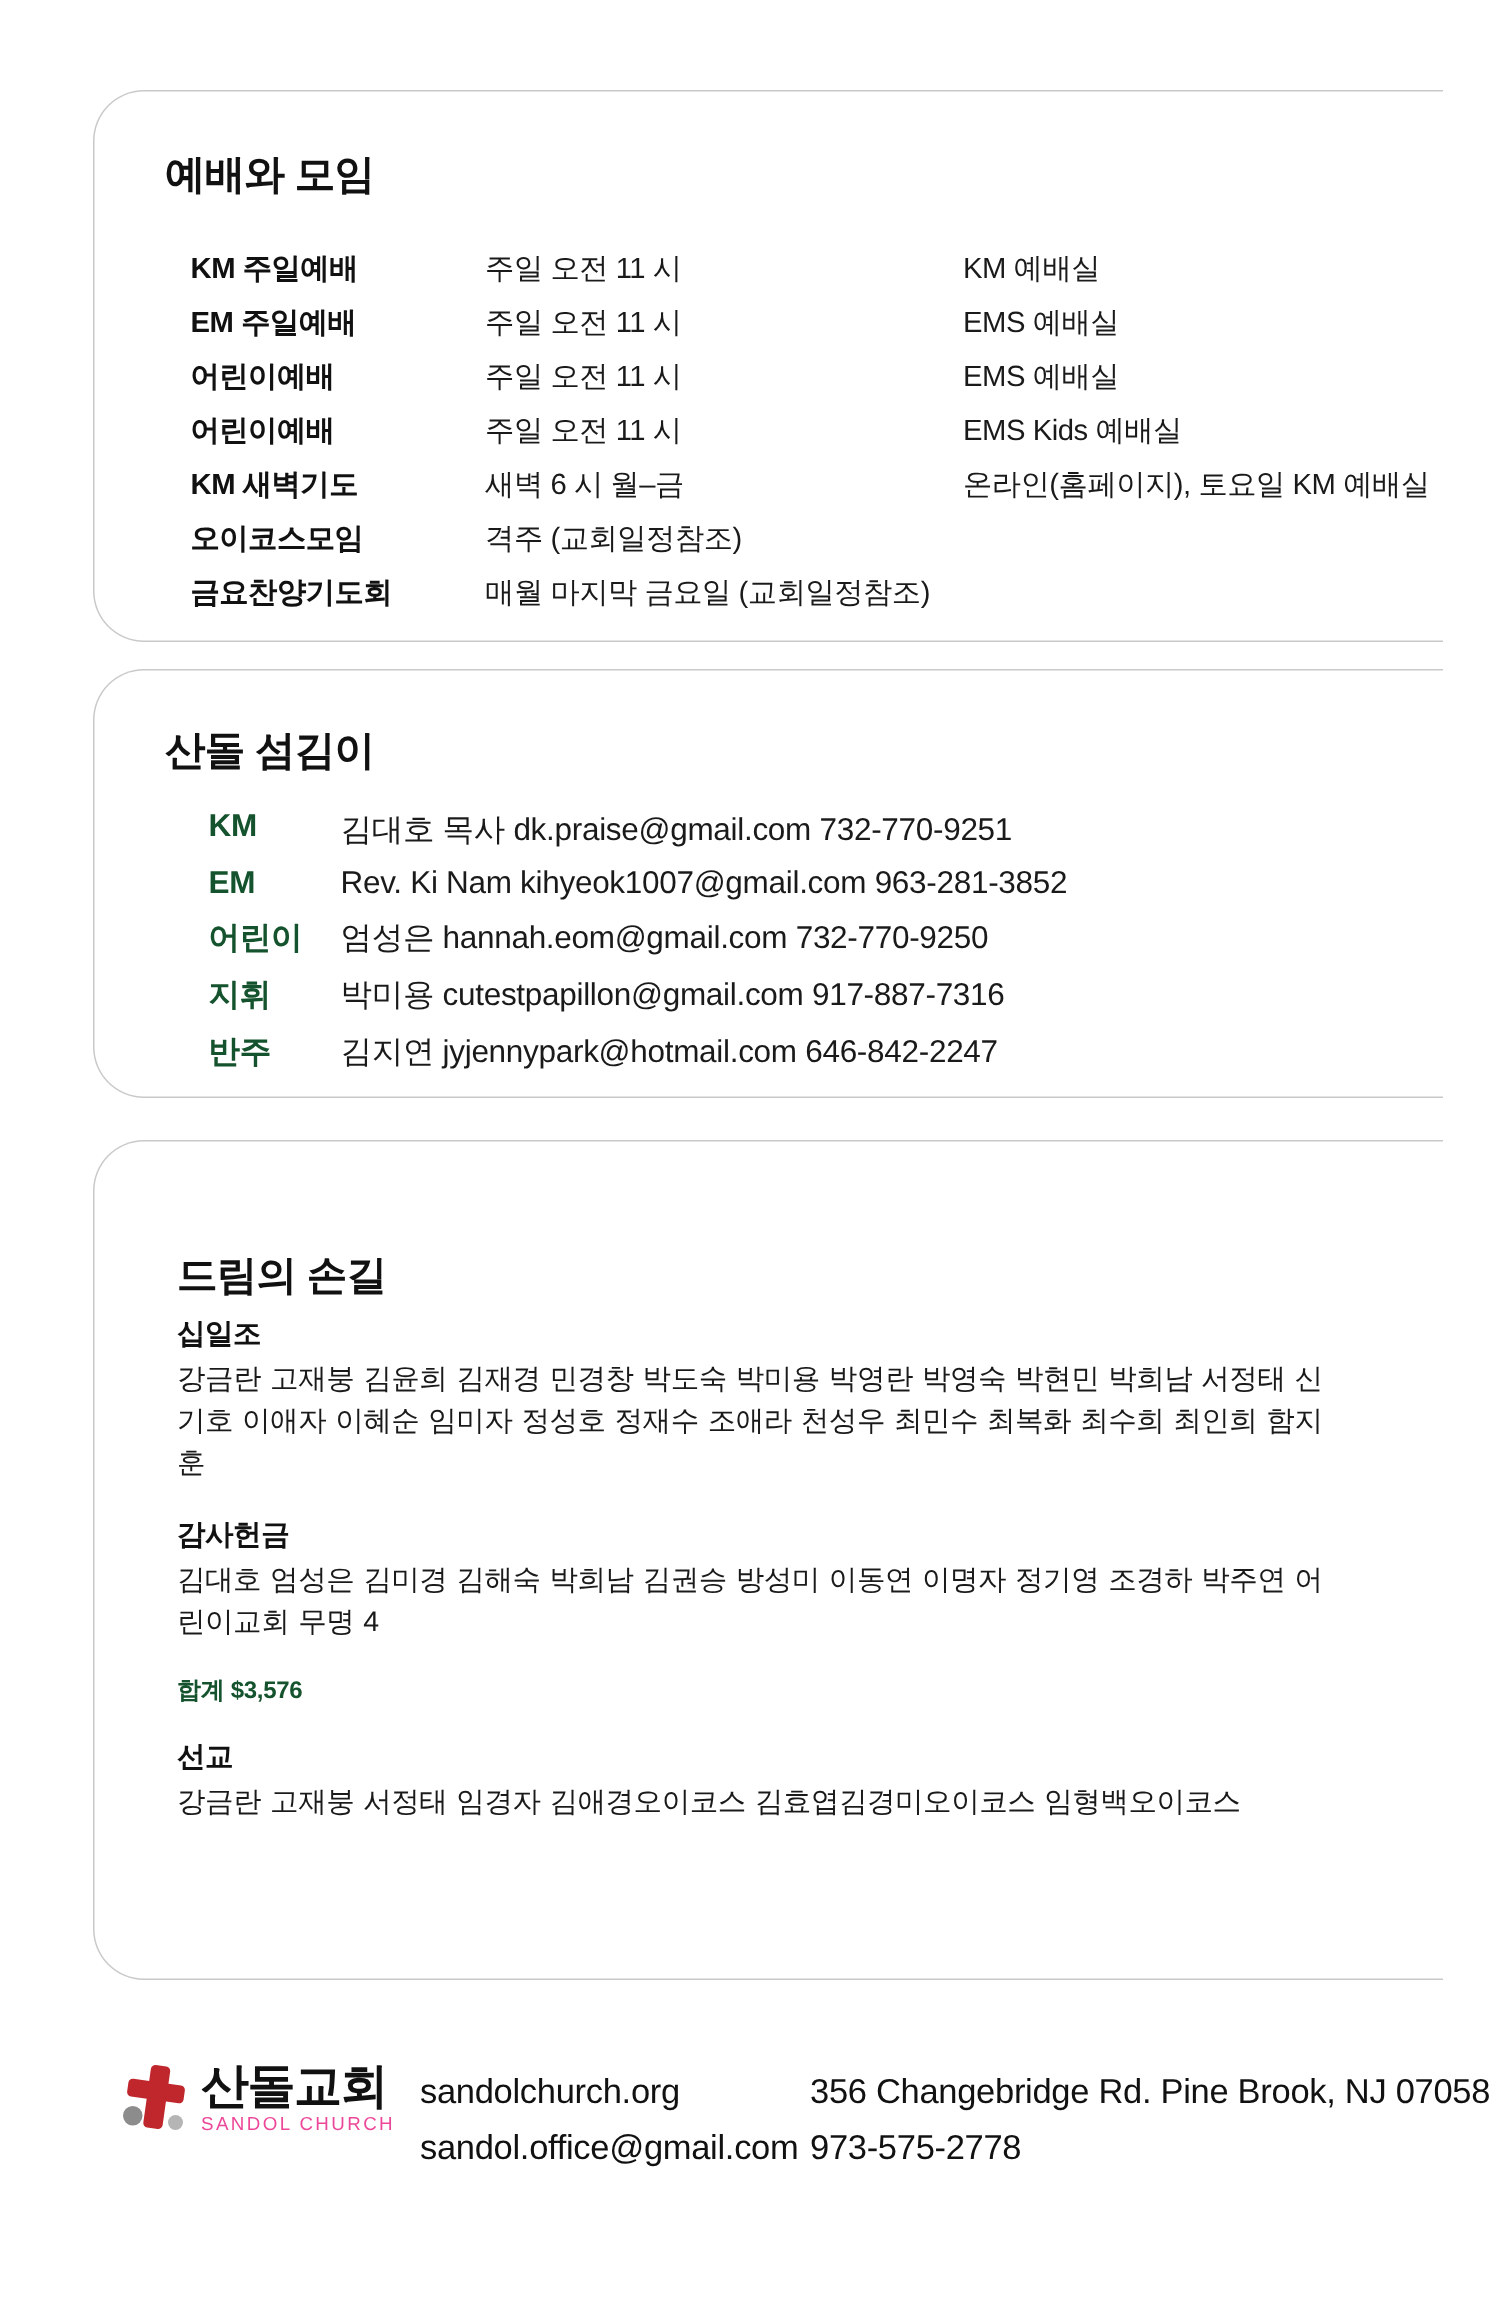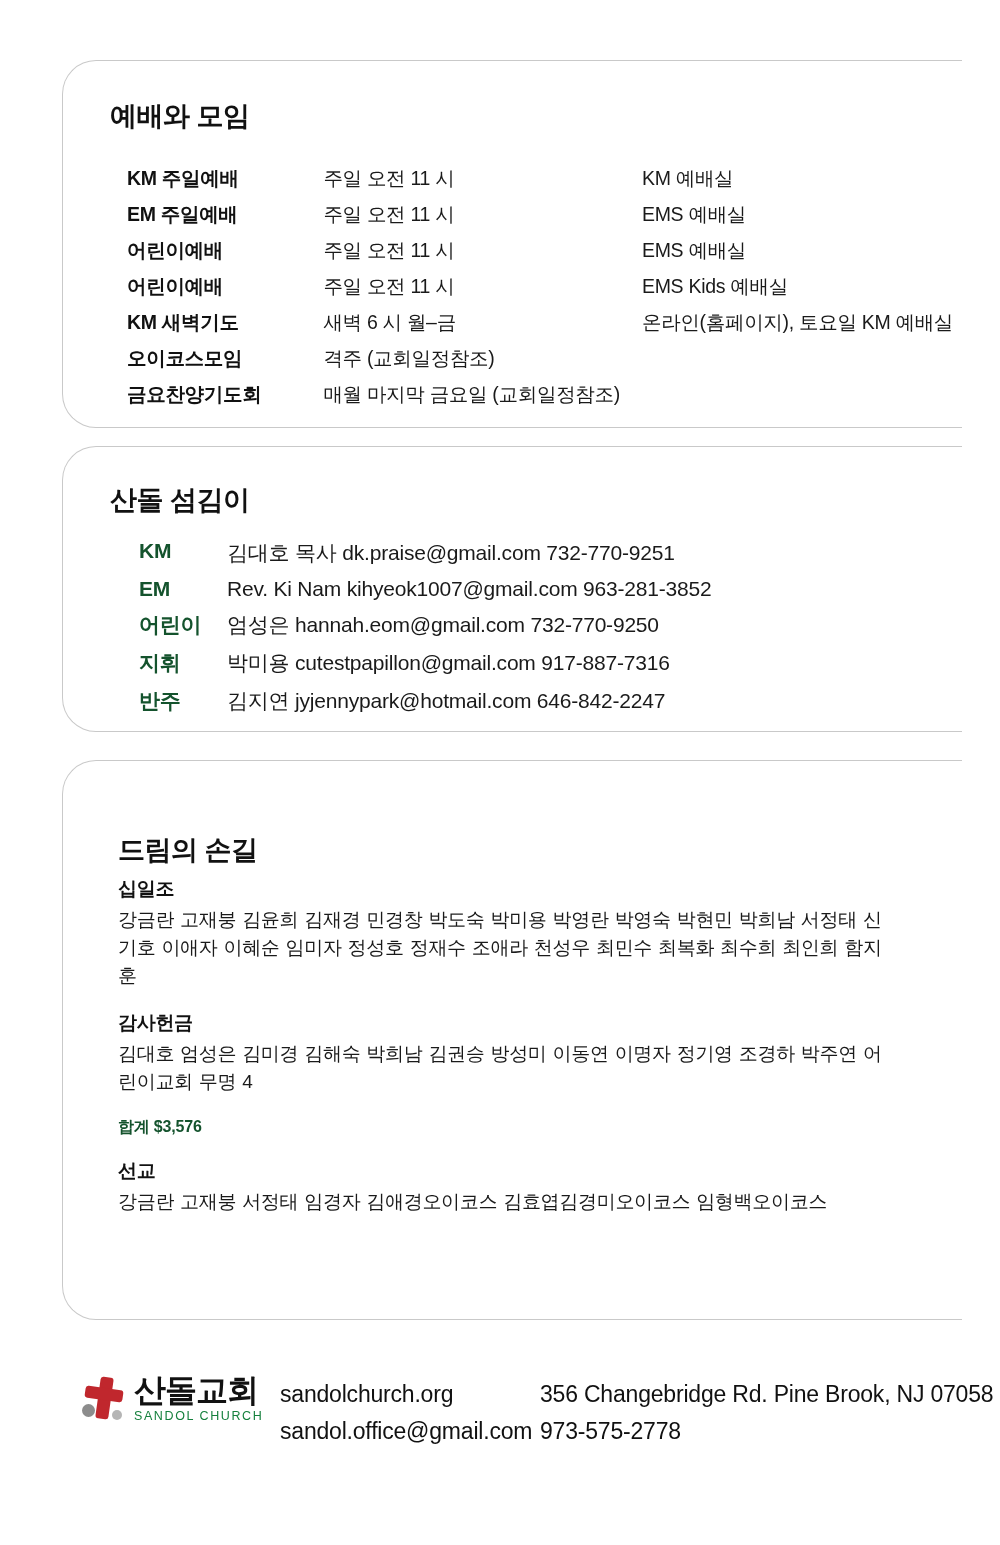--- a/index.html
+++ b/index.html
@@ -209,21 +209,21 @@
   }
   .logo-ko {
     font-size: 32px;
     font-weight: bold;
     letter-spacing: -1px;
     color: #111;
   }
   .logo-en {
     font-size: 12.5px;
     letter-spacing: 1.6px;
-    color: #15803d;
+    color: #ec4899;
     margin-top: 4px;
   }
   .footer-col {
     position: absolute;
     font-size: 23px;
     line-height: 1.62;
     color: #111;
     letter-spacing: -0.2px;
   }
   .footer-web { left: 208px; top: 8px; }

